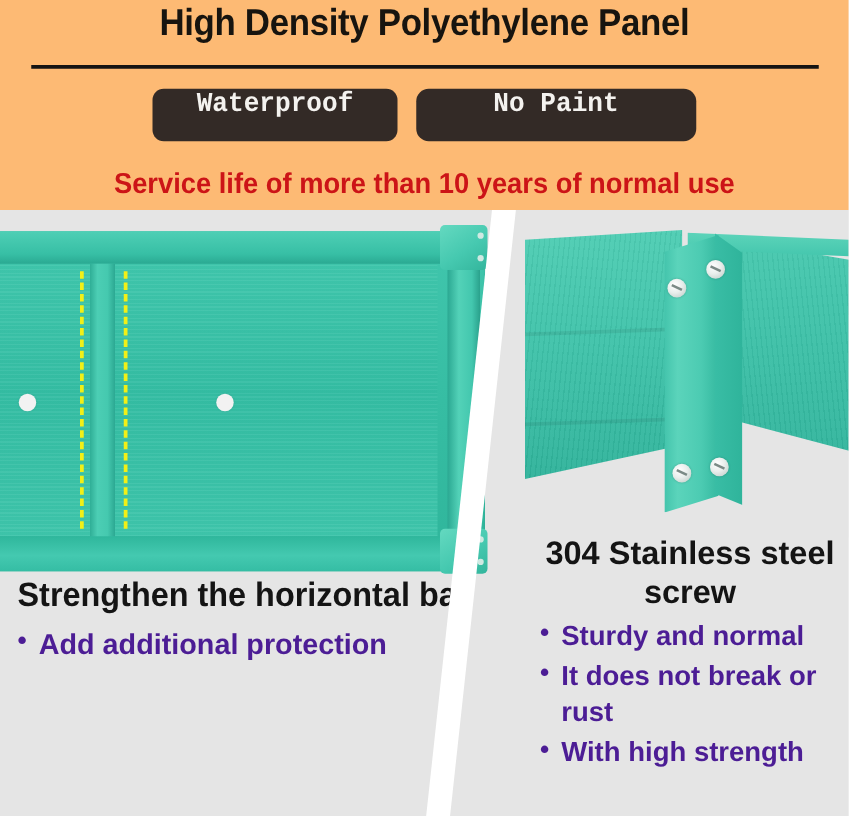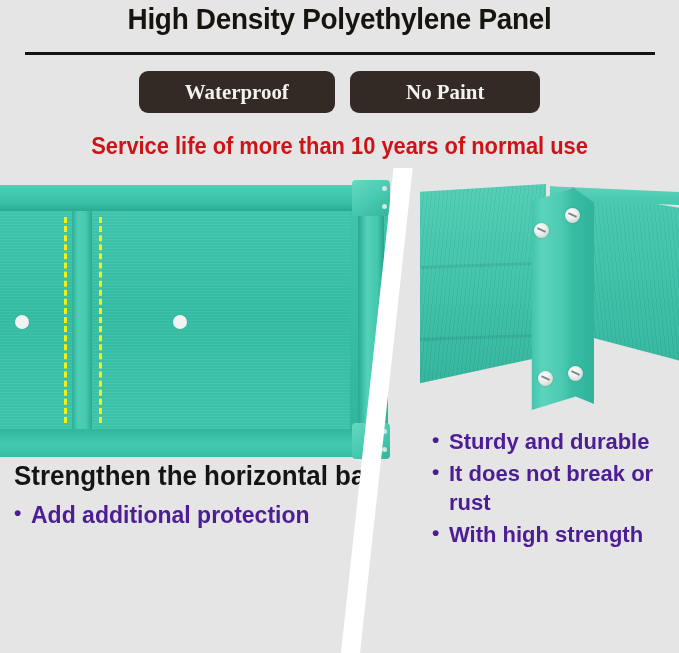--- a/index.html
+++ b/index.html
@@ -14,21 +14,21 @@
     overflow: hidden;
     position: relative;
   }
 
   
   #header {
     position: absolute;
     left: 0; top: 0;
     width: 679px;
     height: 168px;
-    background: #e5e5e5;
+    background: #fdba74;
   }
 
   #page-title {
     position: absolute;
     left: 0; top: 2px;
     width: 679px;
     text-align: center;
     font-family: "Liberation Sans Narrow", "Liberation Sans", sans-serif;
     font-weight: bold;
     font-size: 30px;
@@ -56,32 +56,32 @@
     justify-content: center;
     align-items: center;
     gap: 15px;
   }
   .badge {
     background: #332a26;
     color: #f4f2ef;
     border-radius: 9px;
     height: 42px;
     display: flex;
-    align-items: center;
+    align-items: flex-start;
     justify-content: center;
-    font-family: Liberation Serif, serif;
+    font-family: Liberation Mono, monospace;
     font-weight: bold;
     font-size: 22px;
     letter-spacing: 0px;
     white-space: nowrap;
     box-sizing: border-box;
   }
   .badge span { transform: scaleX(0.95); display: inline-block; }
   #badge-0 { width: 196px; }
-  #badge-1 { width: 190px; }
+  #badge-1 { width: 224px; border-radius: 10px; }
   #badge-2 { width: 190px; }
 
   #tagline {
     position: absolute;
     left: 0; top: 133px;
     width: 679px;
     text-align: center;
     font-family: "Liberation Sans Narrow", "Liberation Sans", sans-serif;
     font-weight: bold;
     font-size: 23px;
@@ -445,20 +445,21 @@
         <div id="corner-post-face"></div>
 
         <div class="screw" id="screw-1"></div>
         <div class="screw" id="screw-2"></div>
         <div class="screw" id="screw-3"></div>
         <div class="screw" id="screw-4"></div>
       </div>
     </div>
 
     <div id="right-text">
+      <div id="right-heading">304 Stainless steel screw</div>
       <ul class="bullet-list">
-        <li class="bullet-item">Sturdy and durable</li>
+        <li class="bullet-item">Sturdy and normal</li>
         <li class="bullet-item">It does not break or rust</li>
         <li class="bullet-item">With high strength</li>
       </ul>
     </div>
   </div>
 </div>
 
 </body></html>

